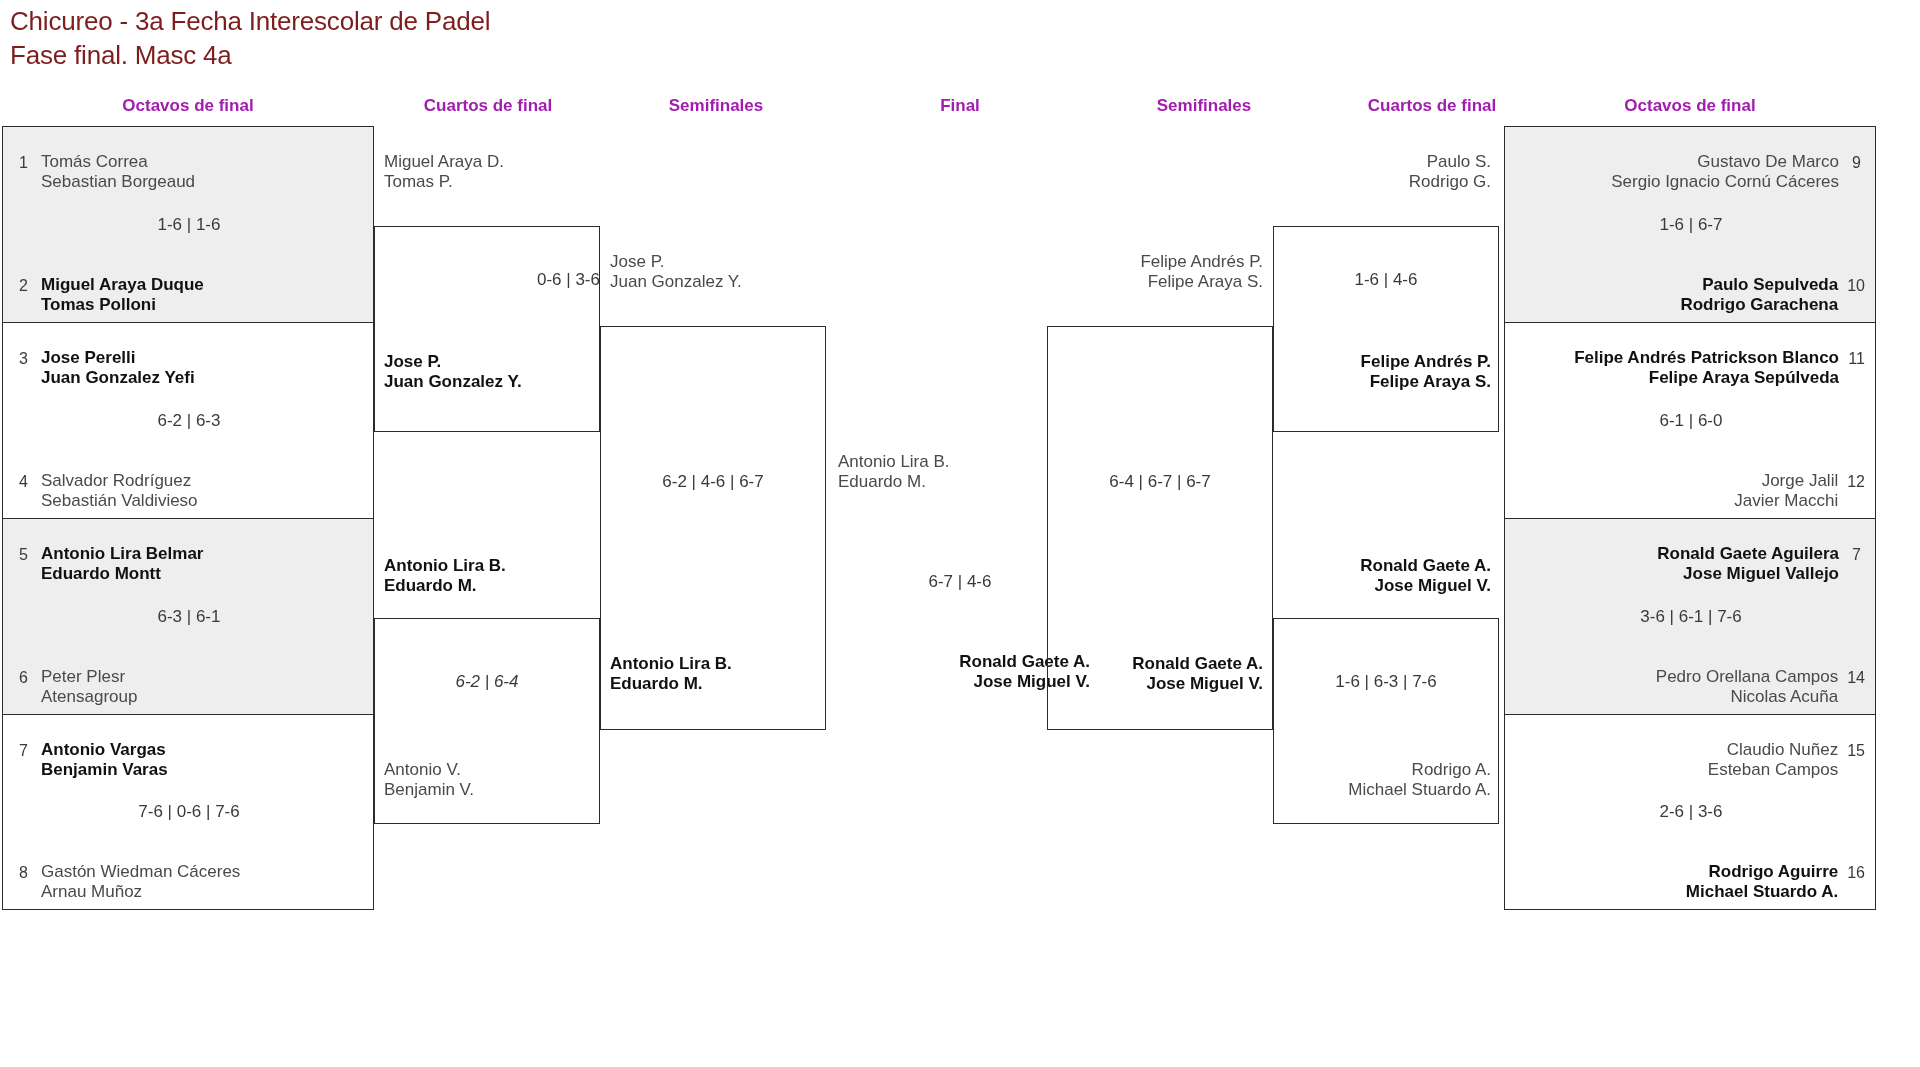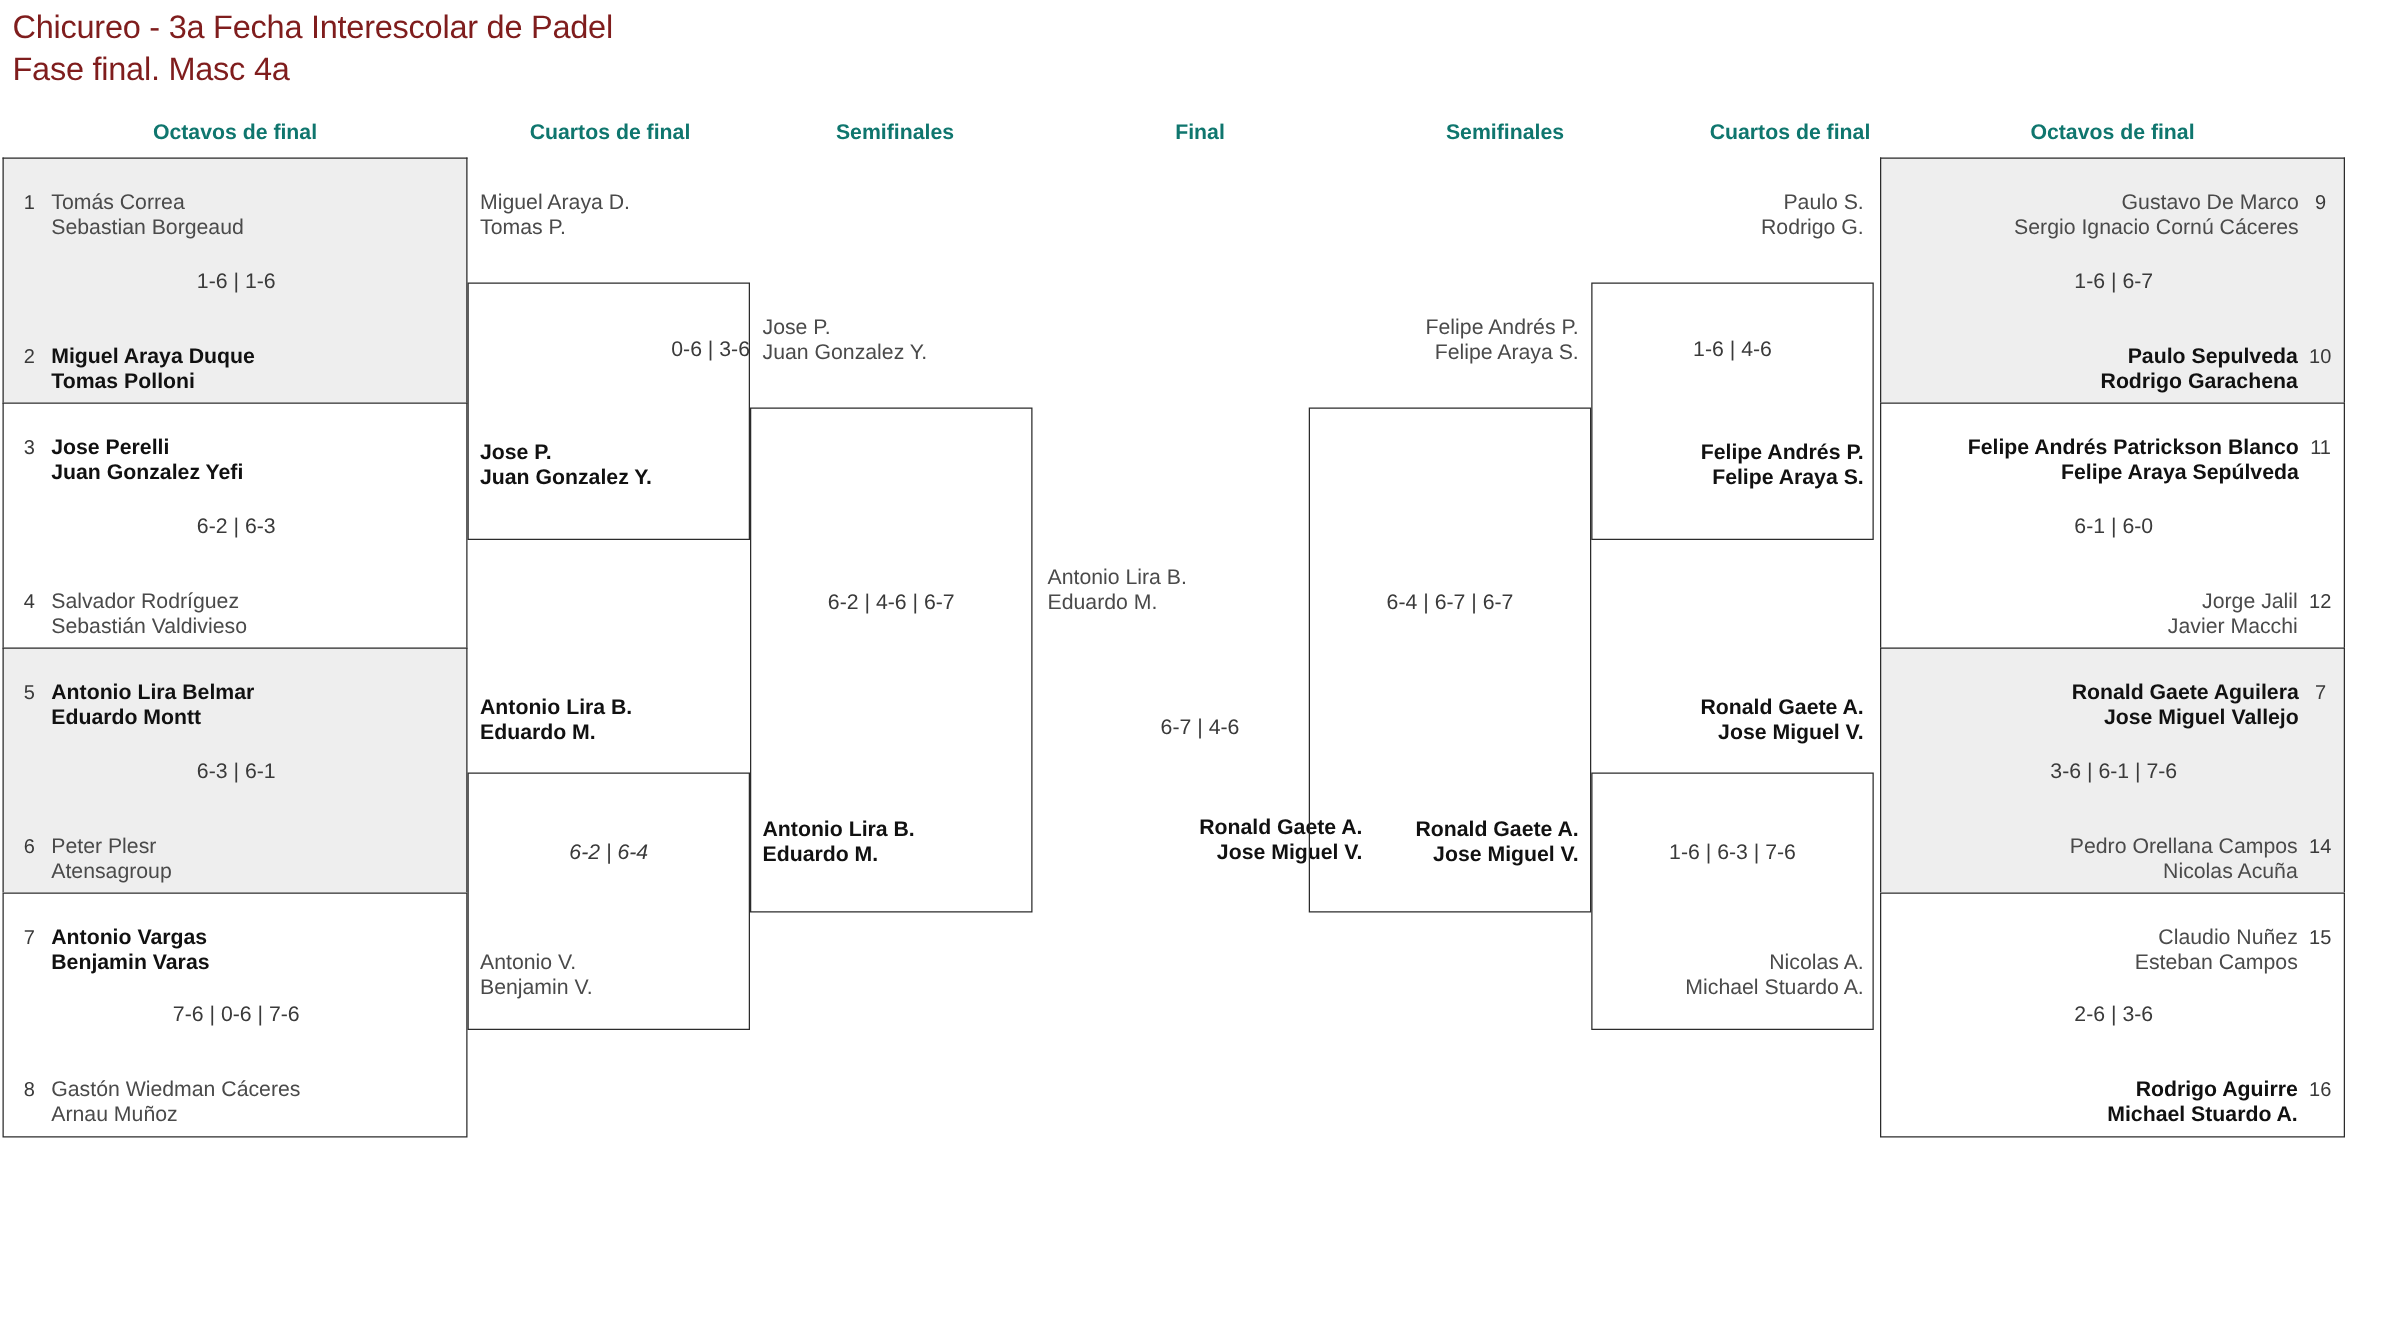--- a/index.html
+++ b/index.html
@@ -15,21 +15,21 @@
   #header { position: absolute; left: 0; top: 0; width: 1920px; height: 86px; }
   #title-block { position: absolute; left: 10px; top: 4px; }
   #title-block div { font-size: 26px; font-weight: 400; line-height: 1.32; color: #7f1d1d; letter-spacing: -0.2px; }
   
   #logo { position: absolute; right: 18px; top: 10px; width: 235px; height: 58px; }
   #logo svg { display: block; }
   
   .round-head {
     position: absolute; top: 96px;
     font-size: 17px; font-weight: 700; text-align: center;
-    color: #0f766e; white-space: nowrap;
+    color: #a21caf; white-space: nowrap;
   }
   
   .oct-col { position: absolute; top: 126px; width: 372px; }
   #oct-left  { left: 2px; }
   #oct-right { left: 1504px; }
   .oct-match {
     position: relative; width: 372px; height: 196px;
     border: 1px solid #2b2b2b; border-bottom: none;
     background: #ffffff;
   }
@@ -295,15 +295,15 @@
   <span>Felipe Araya S.</span>
 </div>
 
 <div class="conn" style="left:1273px; top:618px; width:226px; height:206px;"></div>
 <div class="rtext win right" style="left:1279px; top:556px; width:212px;">
   <span>Ronald Gaete A.</span><br>
   <span>Jose Miguel V.</span>
 </div>
 <div class="sc" style="left:1273px; top:672px; width:226px; text-align:center;">1-6 | 6-3 | 7-6</div>
 <div class="rtext right" style="left:1279px; top:760px; width:212px;">
-  <span>Nicolas A.</span><br>
+  <span>Rodrigo A.</span><br>
   <span>Michael Stuardo A.</span>
 </div>
 
 </body></html>

